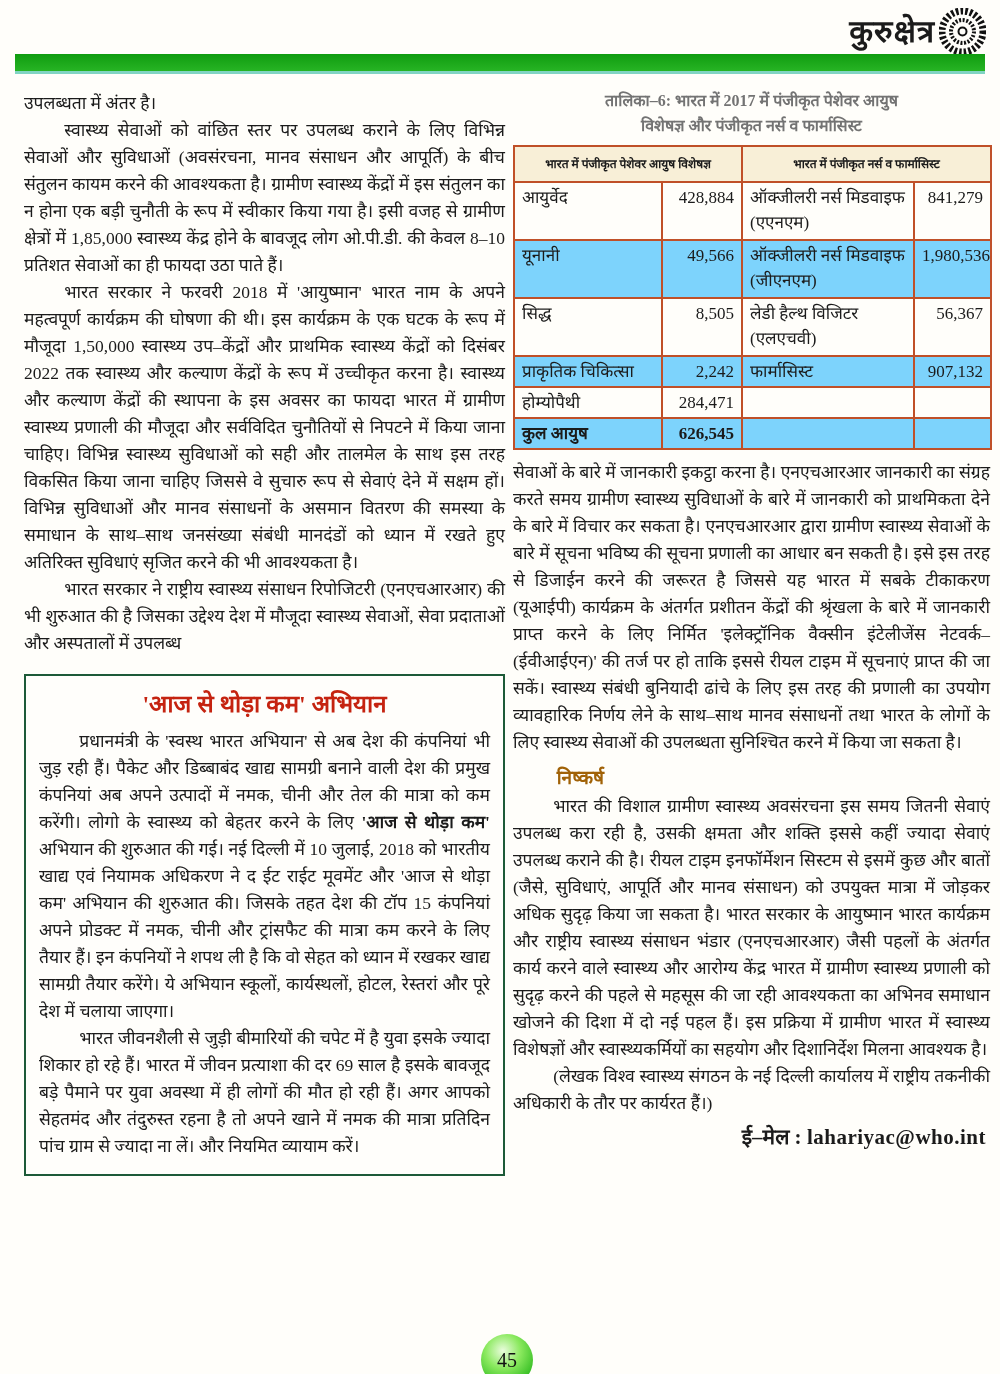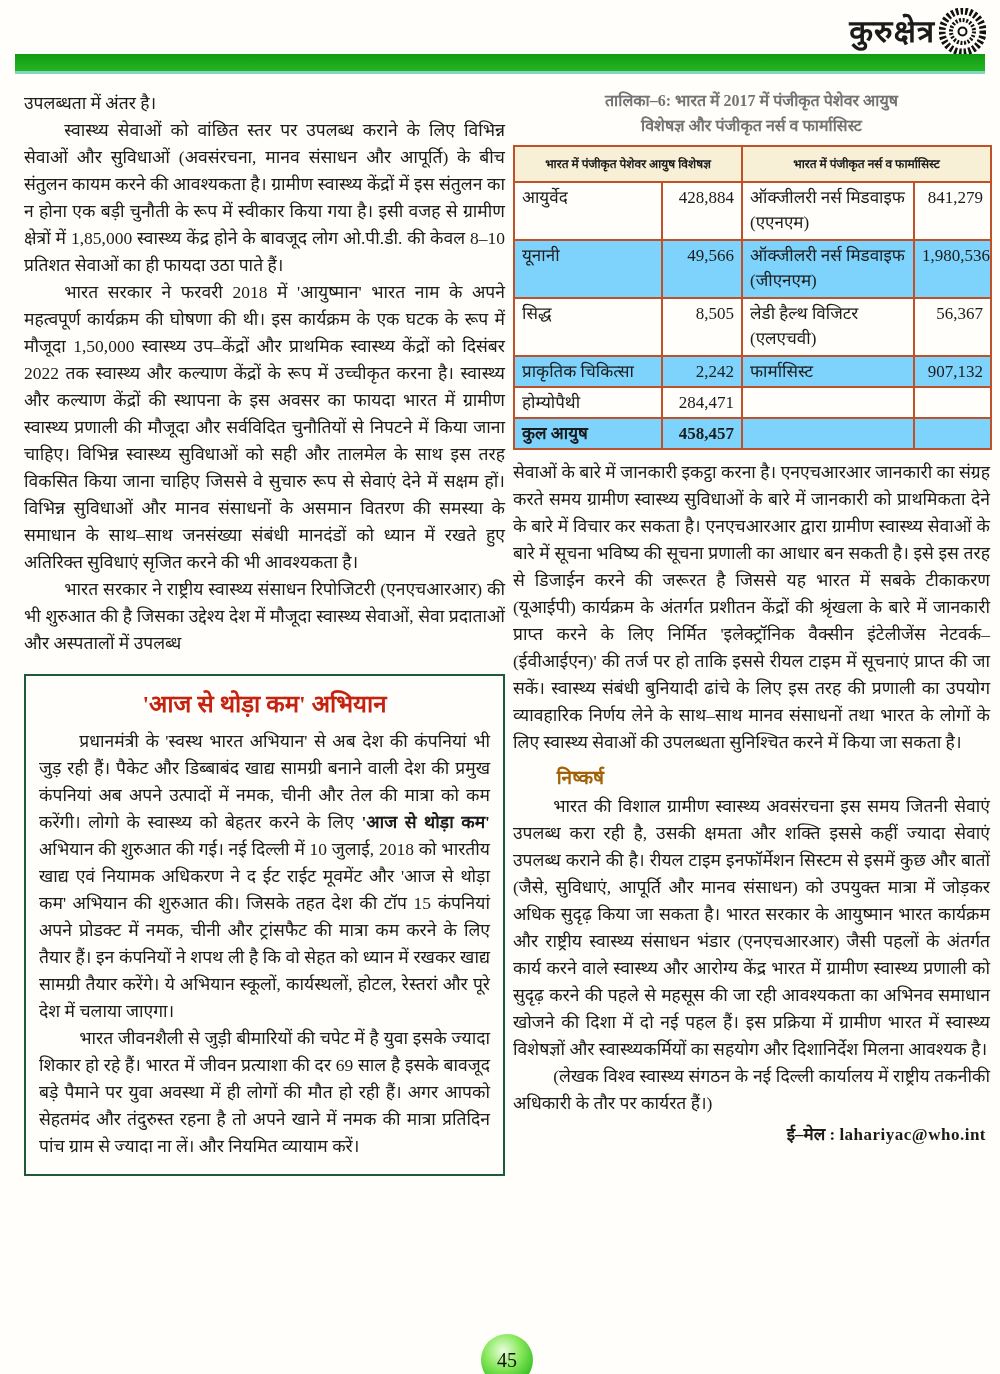--- a/index.html
+++ b/index.html
@@ -28,21 +28,21 @@
   .ayush td.num{text-align:right;}
   .ayush tr.row-alt td{background:#7dd3fc;}
   .ayush tr.total td{font-weight:bold;}
   .cell-tall{height:52px;}
   
   .campaign-box{border:2px solid #1d5a38;margin-top:17px;padding:4px 13px 14px;background:#fffefb;}
   .box-title{color:#c52310;font-weight:bold;font-size:24px;text-align:center;margin:6px 0 9px;}
   
   .section-head{color:#a16207;font-weight:bold;font-size:19px;margin:8px 0 3px;padding-left:2.3em;}
   .author-note{font-weight:normal;margin-top:6px;}
-  .email-line{font-size:17px;text-align:right;margin-top:5px;padding-right:4px;}
+  .email-line{font-size:21px;text-align:right;margin-top:5px;padding-right:4px;}
   .email-label{font-weight:bold;}
   .email-addr{font-weight:bold;letter-spacing:.5px;}
   
   .footer-date{position:absolute;left:38px;top:1380px;font-weight:bold;font-size:16px;}
   .page-badge{position:absolute;left:481px;top:1334px;width:52px;height:52px;border-radius:50%;
     background:radial-gradient(circle at 42% 32%,#eafcdd,#8ae95e 38%,#3fc32a 72%,#1f9517);
     display:flex;align-items:center;justify-content:center;font-size:20px;color:#111;}
 </style>
 </head>
 <body>
@@ -116,21 +116,21 @@
         <td class="num">907,132</td>
       </tr>
       <tr>
         <td>होम्योपैथी</td>
         <td class="num">284,471</td>
         <td></td>
         <td class="num"></td>
       </tr>
       <tr class="total row-alt">
         <td>कुल आयुष</td>
-        <td class="num">458,457</td>
+        <td class="num">626,545</td>
         <td></td>
         <td class="num"></td>
       </tr>
     </tbody>
       </table>
 
     <p class="body" style="margin-top:9px">सेवाओं के बारे में जानकारी इकट्ठा करना है। एनएचआरआर जानकारी का संग्रह करते समय ग्रामीण स्वास्थ्य सुविधाओं के बारे में जानकारी को प्राथमिकता देने के बारे में विचार कर सकता है। एनएचआरआर द्वारा ग्रामीण स्वास्थ्य सेवाओं के बारे में सूचना भविष्य की सूचना प्रणाली का आधार बन सकती है। इसे इस तरह से डिजाईन करने की जरूरत है जिससे यह भारत में सबके टीकाकरण (यूआईपी) कार्यक्रम के अंतर्गत प्रशीतन केंद्रों की श्रृंखला के बारे में जानकारी प्राप्त करने के लिए निर्मित 'इलेक्ट्रॉनिक वैक्सीन इंटेलीजेंस नेटवर्क–(ईवीआईएन)' की तर्ज पर हो ताकि इससे रीयल टाइम में सूचनाएं प्राप्त की जा सकें। स्वास्थ्य संबंधी बुनियादी ढांचे के लिए इस तरह की प्रणाली का उपयोग व्यावहारिक निर्णय लेने के साथ–साथ मानव संसाधनों तथा भारत के लोगों के लिए स्वास्थ्य सेवाओं की उपलब्धता सुनिश्चित करने में किया जा सकता है।</p>
     <div class="section-head">निष्कर्ष</div>
     <p class="body indent">भारत की विशाल ग्रामीण स्वास्थ्य अवसंरचना इस समय जितनी सेवाएं उपलब्ध करा रही है, उसकी क्षमता और शक्ति इससे कहीं ज्यादा सेवाएं उपलब्ध कराने की है। रीयल टाइम इनफॉर्मेशन सिस्टम से इसमें कुछ और बातों (जैसे, सुविधाएं, आपूर्ति और मानव संसाधन) को उपयुक्त मात्रा में जोड़कर अधिक सुदृढ़ किया जा सकता है। भारत सरकार के आयुष्मान भारत कार्यक्रम और राष्ट्रीय स्वास्थ्य संसाधन भंडार (एनएचआरआर) जैसी पहलों के अंतर्गत कार्य करने वाले स्वास्थ्य और आरोग्य केंद्र भारत में ग्रामीण स्वास्थ्य प्रणाली को सुदृढ़ करने की पहले से महसूस की जा रही आवश्यकता का अभिनव समाधान खोजने की दिशा में दो नई पहल हैं। इस प्रक्रिया में ग्रामीण भारत में स्वास्थ्य विशेषज्ञों और स्वास्थ्यकर्मियों का सहयोग और दिशानिर्देश मिलना आवश्यक है।</p>
     <p class="body indent author-note">(लेखक विश्व स्वास्थ्य संगठन के नई दिल्ली कार्यालय में राष्ट्रीय तकनीकी अधिकारी के तौर पर कार्यरत हैं।)</p>

